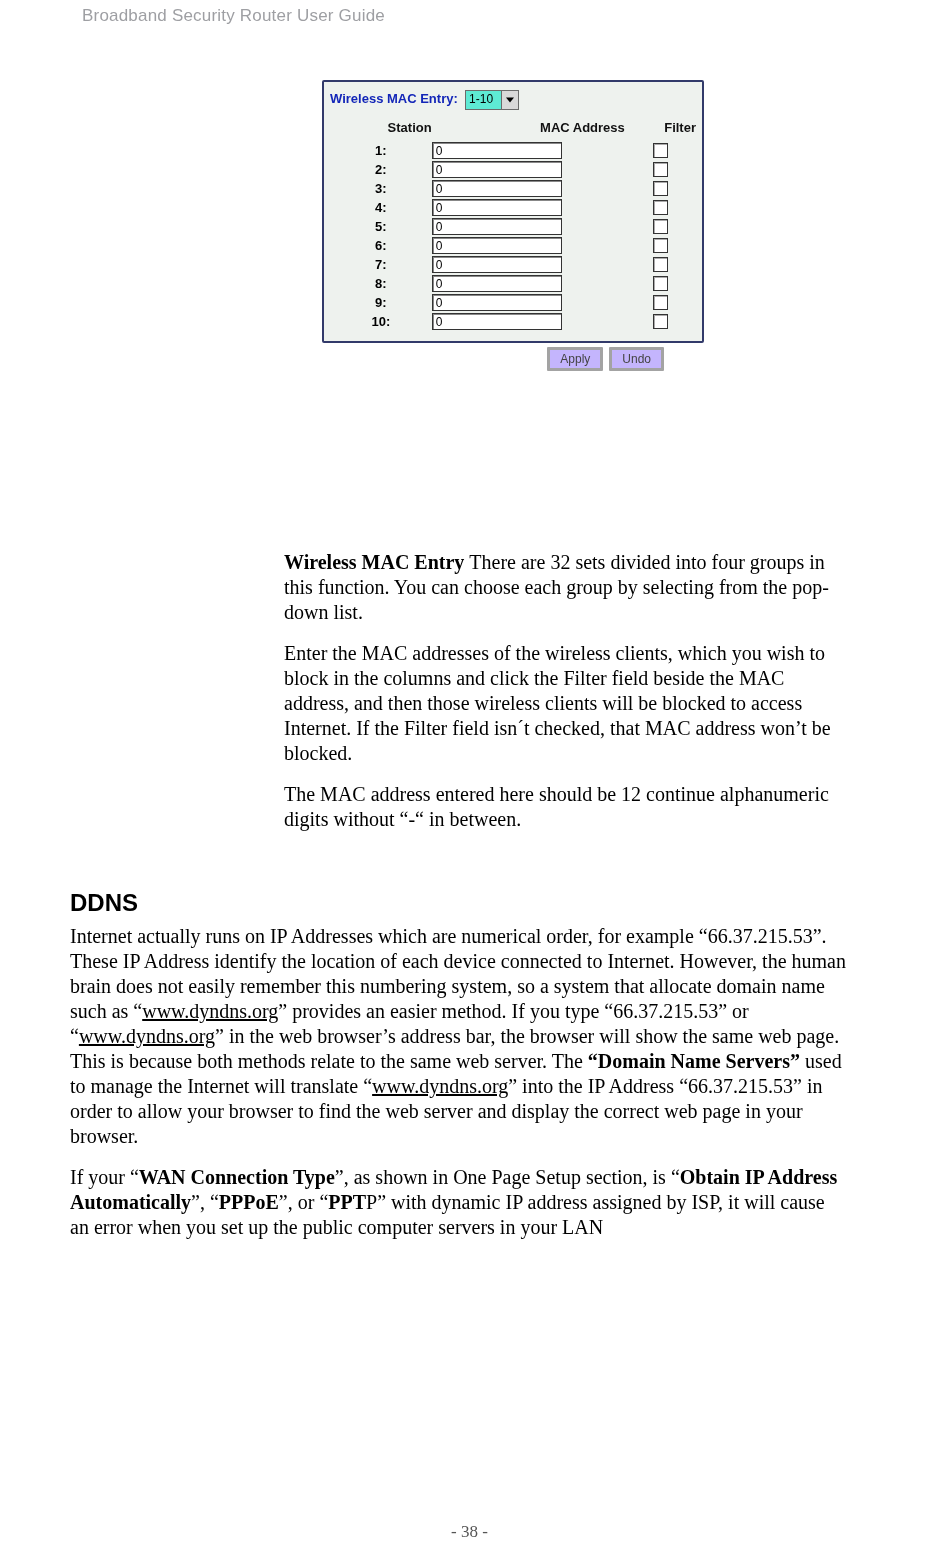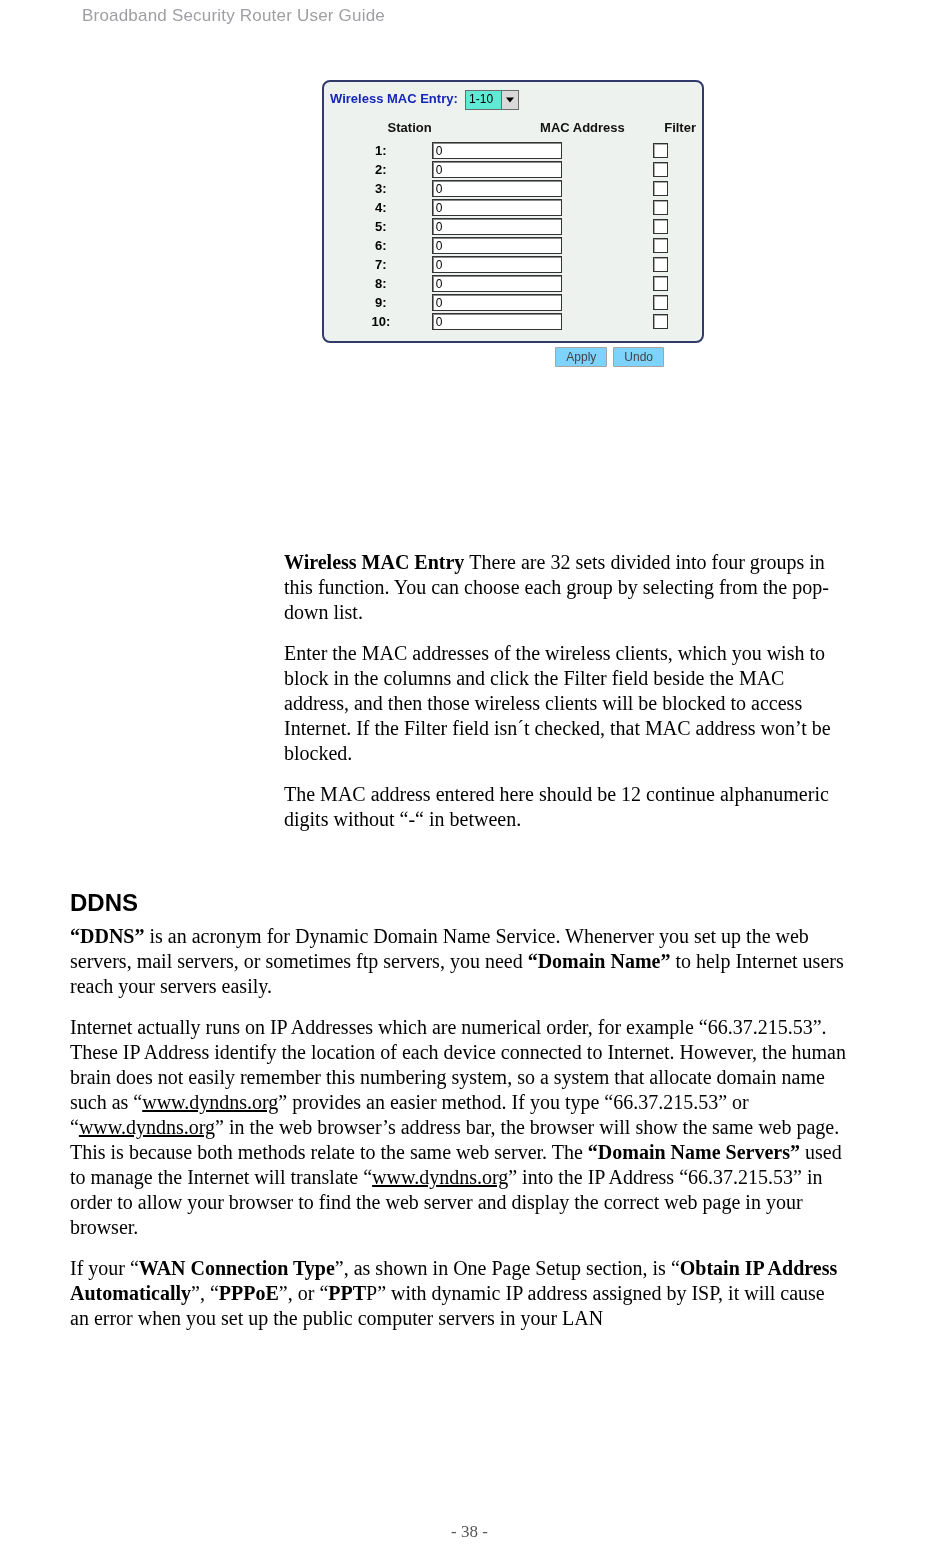--- a/index.html
+++ b/index.html
@@ -43,21 +43,21 @@
     left: 322px;
     width: 382px;
   }
   .panel {
     border: 2px solid #323a6a;
     background: #eef2ee;
     padding: 8px 6px 10px 6px;
     font-family: Verdana, Geneva, sans-serif;
     font-size: 12px;
     box-sizing: border-box;
-    border-radius: 8px;
+    border-radius: 2px;
   }
   .mac-label {
     font-family: Verdana, Geneva, sans-serif;
     font-weight: bold;
     color: #1326b8;
     font-size: 13px;
     margin-right: 4px;
   }
   .select-box {
     display: inline-block;
@@ -133,22 +133,22 @@
     vertical-align: middle;
   }
 
   .btn-row {
     margin-top: 4px;
     text-align: right;
     padding-right: 40px;
   }
   .btn {
     display: inline-block;
-    border: 1px solid #a3a3a3;
-    background: #7dd3fc;
+    border: 3px solid #a3a3a3;
+    background: #c4b5fd;
     font-family: Verdana, Geneva, sans-serif;
     font-size: 12px;
     color: #444;
     padding: 2px 10px;
     margin-left: 2px;
     border-radius: 1px;
     text-align: center;
   }
 
   
@@ -265,23 +265,20 @@
     <p class="para indent">
       <b>Wireless MAC Entry </b><span>There are 32 sets divided into four groups in this function. You can choose each group by selecting from the pop-down list.</span>
     </p>
     <p class="para indent">Enter the MAC addresses of the wireless clients, which you wish to block in the columns and click the Filter field beside the MAC address, and then those wireless clients will be blocked to access Internet. If the Filter field isn´t checked, that MAC address won’t be blocked.</p>
     <p class="para indent">The MAC address entered here should be 12 continue alphanumeric digits without “-“ in between.</p>
 
     <div style="height:40px;"></div>
 
     <h3 class="section-h">DDNS</h3>
 
-    <p class="para">
-      <b>“DDNS”</b><span> is an acronym for Dynamic Domain Name Service. Whenerver you set up the web servers, mail servers, or sometimes ftp servers, you need </span><b>“Domain Name”</b><span> to help Internet users reach your servers easily.</span>
-    </p>
 
     <p class="para">
       <span>Internet actually runs on IP Addresses which are numerical order, for example “66.37.215.53”. These IP Address identify the location of each device connected to Internet. However, the human brain does not easily remember this numbering system, so a system that allocate domain name such as “</span><a class="ul">www.dyndns.org</a><span>” provides an easier method. If you type “66.37.215.53” or “</span><a class="ul">www.dyndns.org</a><span>” in the web browser’s address bar, the browser will show the same web page. This is because both methods relate to the same web server. The </span><b>“Domain Name Servers”</b><span> used to manage the Internet will translate “</span><a class="ul">www.dyndns.org</a><span>” into the IP Address “66.37.215.53” in order to allow your browser to find the web server and display the correct web page in your browser.</span>
     </p>
 
     <p class="para">
       <span>If your “</span><b>WAN Connection Type</b><span>”, as shown in One Page Setup section, is “</span><b>Obtain IP Address Automatically</b><span>”, “</span><b>PPPoE</b><span>”, or “</span><b>PPT</b><span>P” with dynamic IP address assigned by ISP, it will cause an error when you set up the public computer servers in your LAN</span>
     </p>
   </div>
 

